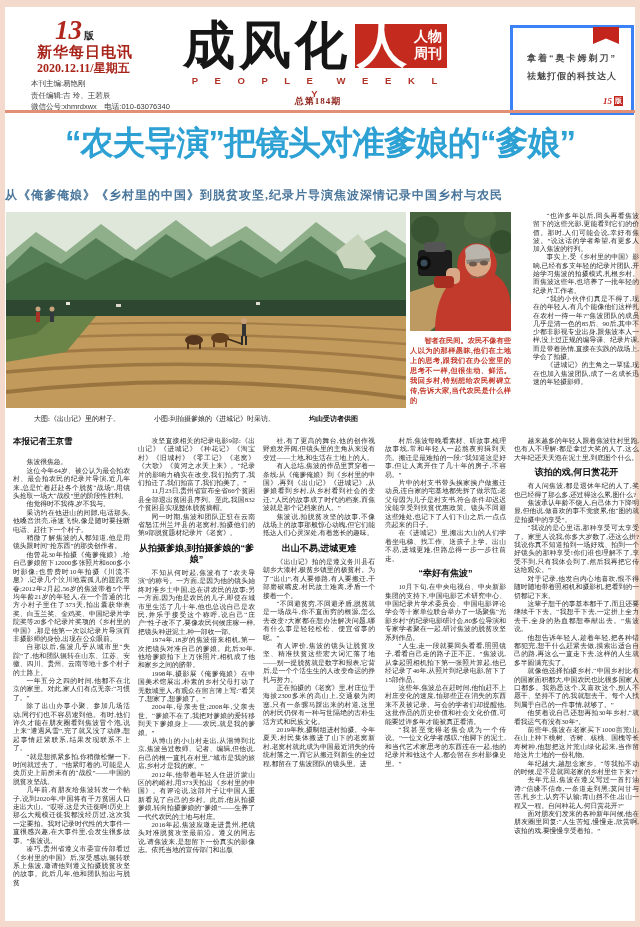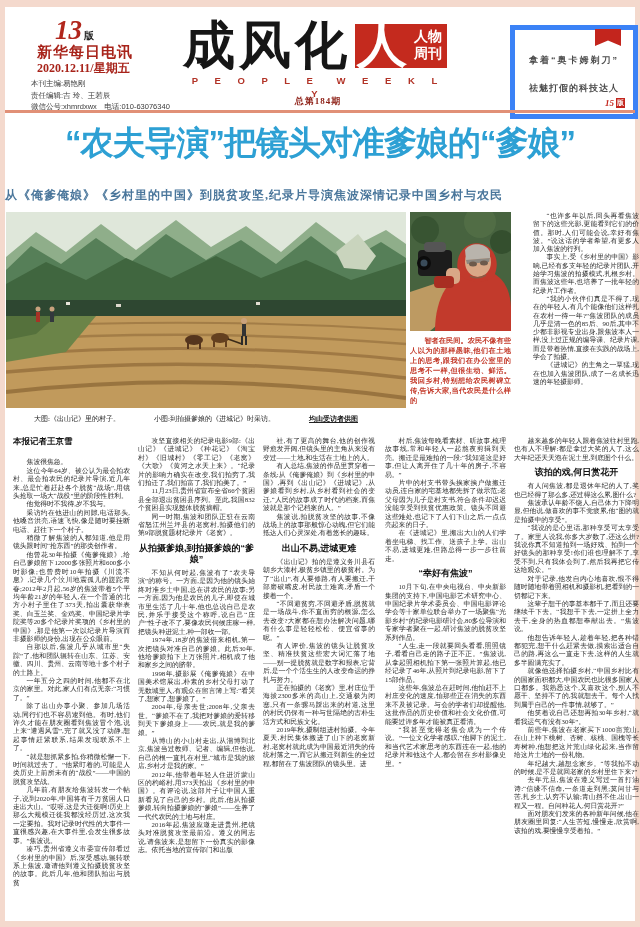--- a/index.html
+++ b/index.html
@@ -16,42 +16,42 @@
   .staff div{margin-bottom:1px;}
 
   .masthead{left:178px;top:12px;width:270px;text-align:left;}
   .mast-chars{display:inline-block;font-family:"Liberation Sans",sans-serif;font-weight:900;font-size:52px;line-height:52px;color:#161616;letter-spacing:4px;vertical-align:top;}
   .mast-box{display:inline-block;width:92px;height:44px;background:#c42a1e;color:#fff;vertical-align:top;margin-left:4px;margin-top:5px;position:relative;}
   .mast-box .ren{position:absolute;left:2px;top:-6px;font-family:"Liberation Sans",sans-serif;font-weight:900;font-size:50px;line-height:52px;color:#fff;}
   .mast-box .sub{position:absolute;right:5px;top:4px;font-family:"Liberation Sans",sans-serif;font-weight:bold;font-size:14px;line-height:17px;color:#fff;text-align:center;}
   .mast-eng{left:178px;top:68px;width:270px;text-align:center;color:#b23327;font-family:"Liberation Sans",sans-serif;font-weight:bold;font-size:9.5px;letter-spacing:7px;}
   .mast-issue{left:178px;top:88px;width:270px;text-align:center;color:#8d1f15;font-weight:bold;font-size:9px;letter-spacing:1px;}
 
-  .teaser{left:505px;top:18px;width:118px;height:84px;border:5px solid #3b82f6;background:#fff;}
+  .teaser{left:505px;top:18px;width:118px;height:84px;border:3px solid #3b82f6;background:#fff;}
   .teaser .ribbon{position:absolute;right:12px;top:-1px;width:26px;height:17px;background:#c3251d;clip-path:polygon(0 0,100% 0,100% 100%,50% 68%,0 100%);}
   .teaser .t1{position:absolute;left:0;top:24px;width:100%;text-align:center;font-size:9px;color:#4c4c4c;font-weight:bold;letter-spacing:2px;font-family:"Liberation Sans",sans-serif;}
-  .teaser .t2{position:absolute;left:0;top:42px;width:100%;text-align:center;font-size:9px;color:#4c4c4c;font-weight:bold;letter-spacing:1px;font-family:"Liberation Sans",sans-serif;margin-top:10px;}
+  .teaser .t2{position:absolute;left:0;top:42px;width:100%;text-align:center;font-size:9px;color:#4c4c4c;font-weight:bold;letter-spacing:1px;font-family:"Liberation Sans",sans-serif;}
   .teaser .pg{position:absolute;right:8px;bottom:6px;font-size:9px;color:#c3251d;font-weight:bold;font-style:italic;}
   .teaser .pg .box{display:inline-block;font-style:normal;background:#c3251d;color:#fff;font-size:7px;padding:0 1px;margin-left:2px;vertical-align:1px;}
 
   .rule{left:0;top:103px;width:630px;height:3px;background:#e0real;background:#e19077;}
 
   
   .headline{left:0;top:116px;width:630px;text-align:center;color:#2da0d4;font-family:"Liberation Sans",sans-serif;font-weight:900;font-size:33px;letter-spacing:-1px;line-height:40px;}
   .deck{left:0;top:180px;width:630px;text-align:left;color:#4a769b;font-size:12px;letter-spacing:1px;font-weight:bold;}
 
   
   .photo-main{left:1px;top:205px;width:400px;height:196px;overflow:hidden;}
   .photo-small{left:405px;top:205px;width:101px;height:119px;overflow:hidden;}
   .pull-quote{left:405px;top:329px;width:101px;height:72px;color:#c43b2b;font-weight:bold;font-size:7.2px;line-height:10px;text-align:justify;text-indent:2em;overflow:hidden;}
   .captions{left:1px;top:407px;width:505px;height:12px;font-size:7px;color:#222;}
   .captions span{position:absolute;white-space:nowrap;}
   .cap1{left:28px;}
   .cap2{left:148px;}
-  .cap3{left:303px;font-weight:bold;text-decoration:underline;}
+  .cap3{left:303px;font-weight:bold;}
 
   
   .col{overflow:hidden;font-size:6.8px;line-height:8.4px;color:#2c2c2c;text-align:justify;}
   .col .para{margin:0;text-indent:2em;}
   .col .subhead{font-family:"Liberation Sans",sans-serif;font-weight:bold;font-size:9px;line-height:11px;text-align:center;color:#111;margin:5px 0 4px;text-indent:0;}
   .byline{font-family:"Liberation Sans",sans-serif;font-weight:bold;font-size:8.5px;color:#111;margin-bottom:13px;text-indent:0;}
   .c1{left:8px;top:430px;width:117px;height:486px;}
   .c2{left:133px;top:430px;width:117px;height:486px;}
   .c3{left:258px;top:430px;width:112px;height:486px;}
   .c4{left:380px;top:430px;width:121px;height:486px;}

